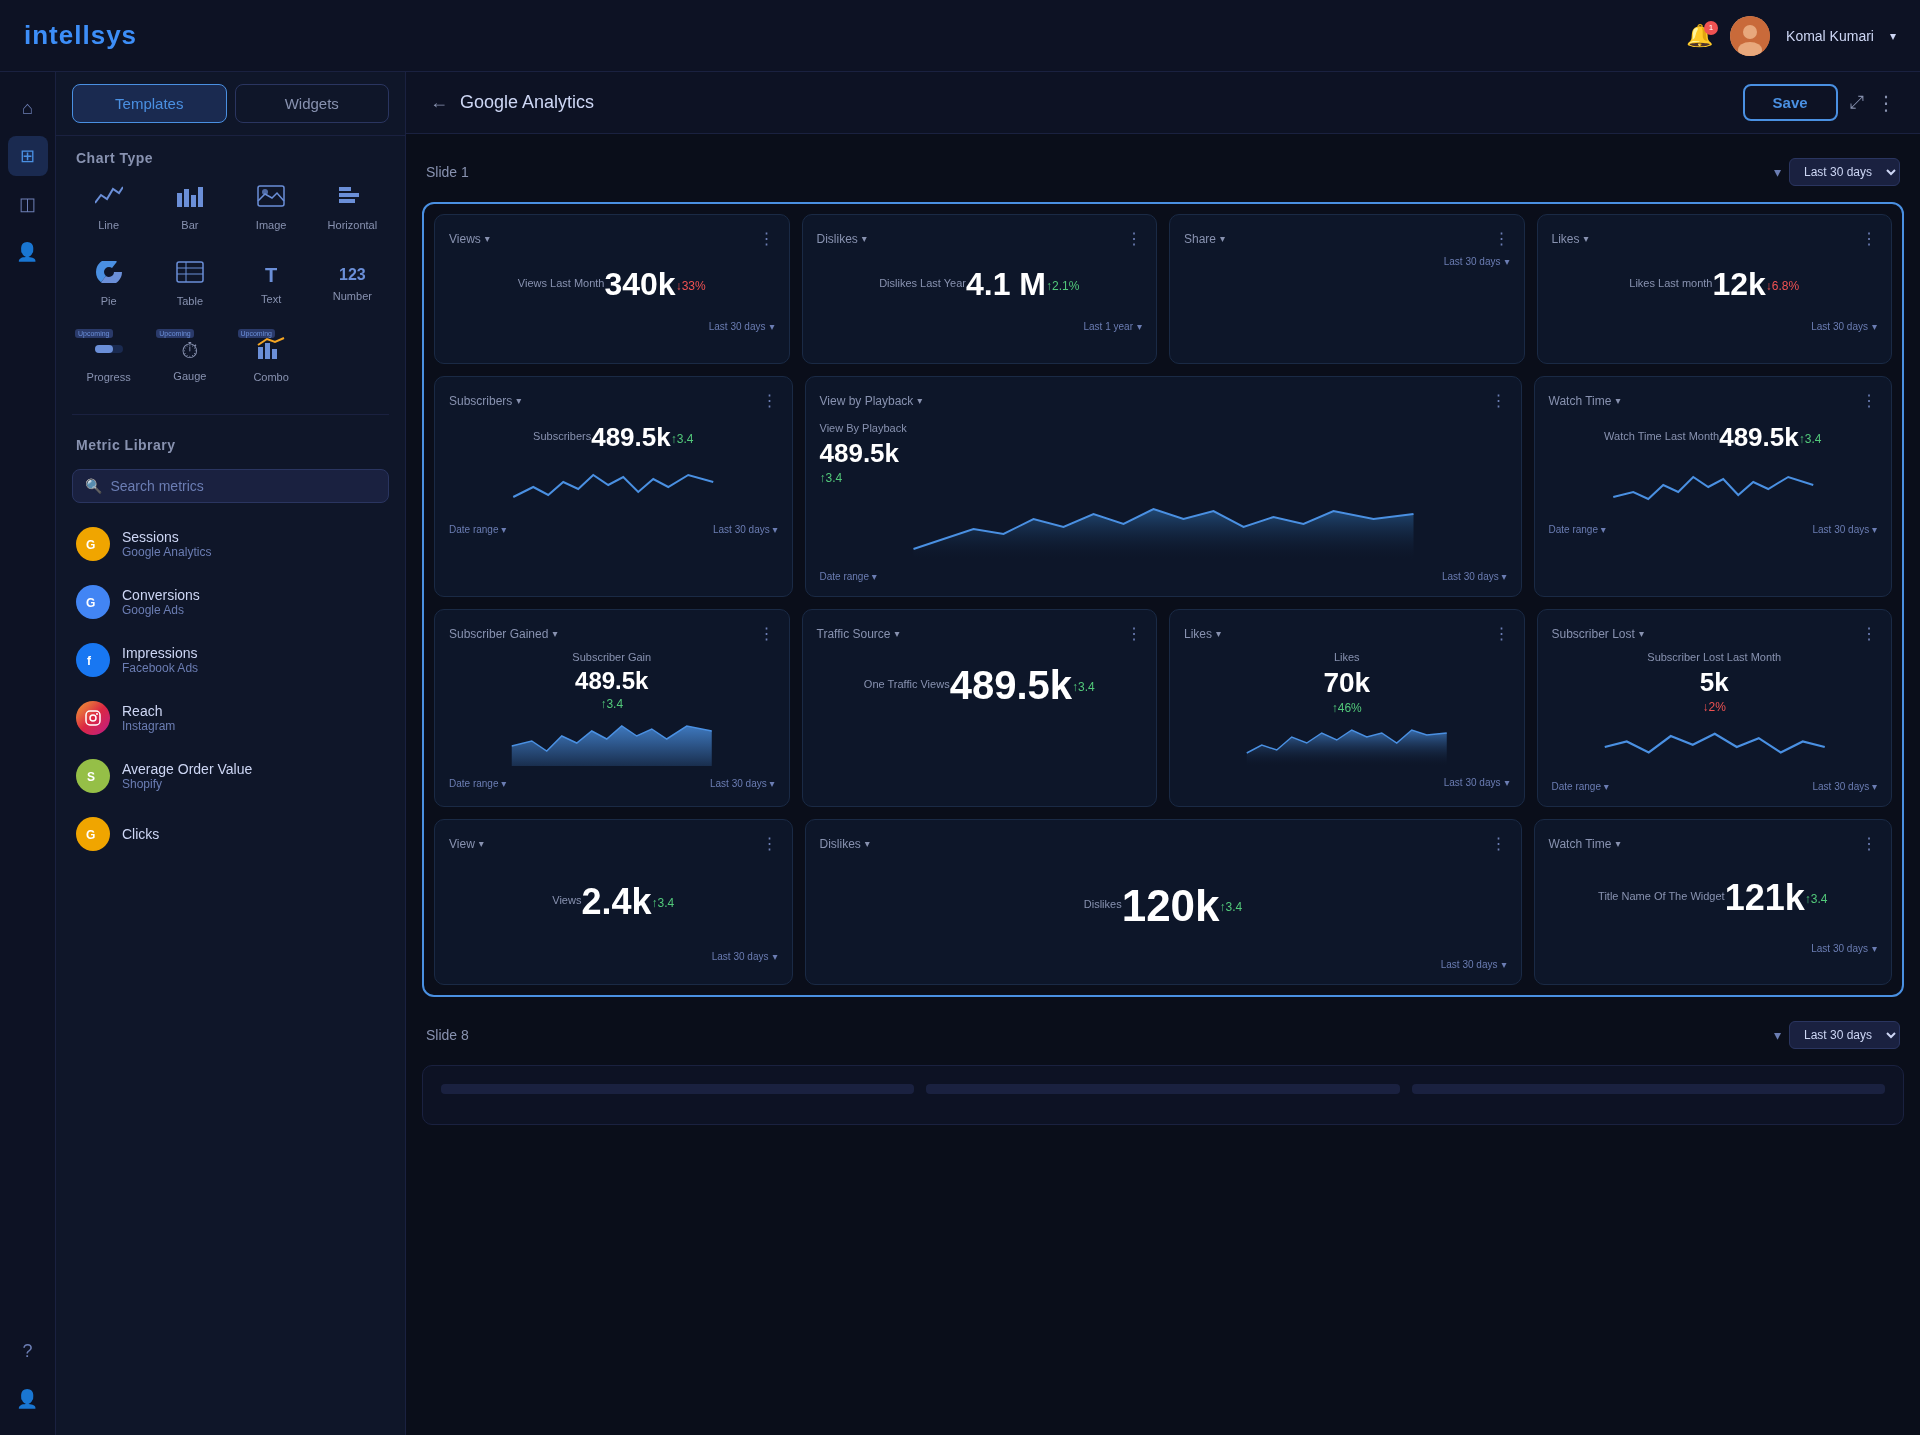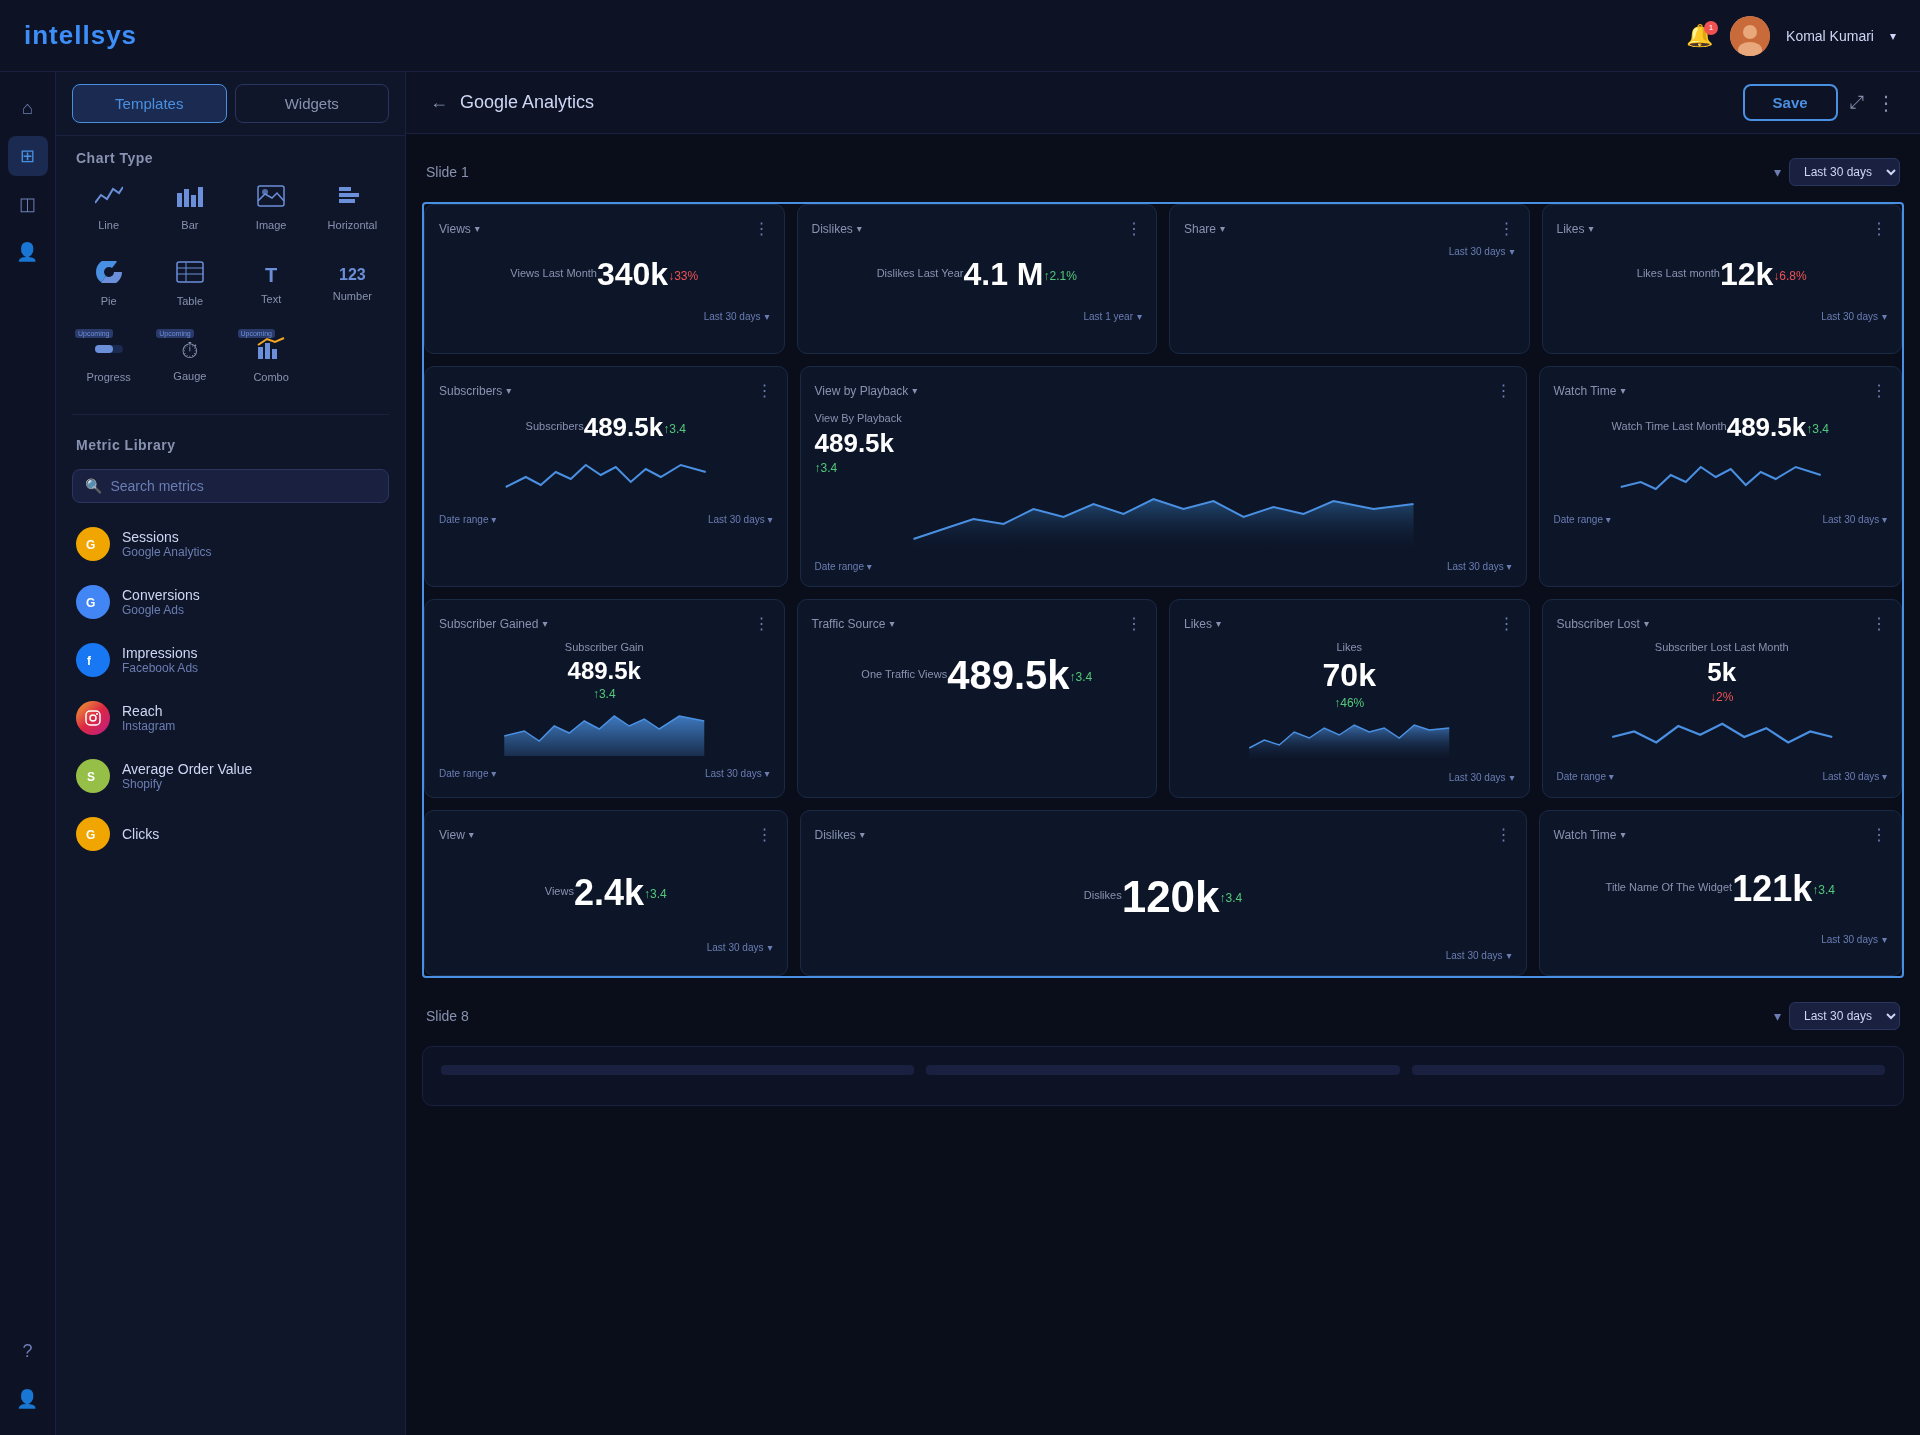--- a/index.html
+++ b/index.html
@@ -184,21 +184,21 @@
     .widget-menu-btn { background: none; border: none; color: #6b7db3; font-size: 16px; cursor: pointer; }
     .widget-sub-label { font-size: 11px; color: #8892b0; text-align: center; margin-bottom: 4px; }
     .widget-value { font-size: 32px; font-weight: 700; text-align: center; color: #fff; }
     .widget-delta { text-align: center; font-size: 12px; margin-top: 2px; }
     .widget-delta.up { color: #52c97a; }
     .widget-delta.down { color: #f05252; }
     .widget-footer { font-size: 10px; color: #6b7db3; text-align: right; margin-top: 8px; display: flex; align-items: center; justify-content: flex-end; gap: 4px; }
     .widget-footer-left { justify-content: space-between; }
 
     
-    .slide-1-grid { border: 2px solid #4a90e2; border-radius: 4px; }
+    .slide-1-grid { border: 2px solid #4a90e2; border-radius: 12px; padding: 10px; }
 
     
     .slide-2-grid { padding: 10px; background: #0d1224; border-radius: 12px; }
 
     svg.sparkline { width: 100%; height: 55px; }
 
     .widget-content-center { display: flex; flex-direction: row; align-items: center; justify-content: center; padding: 10px 0; }
 
     .metric-list::-webkit-scrollbar { width: 4px; }
     .metric-list::-webkit-scrollbar-track { background: transparent; }
@@ -628,21 +628,21 @@
                 <div class="widget-delta up">↑3.4</div>
               </div>
             </div>
 
             <div class="widget-card">
               <div class="widget-card-header">
                 <span class="widget-label">Likes <span class="arrow">▾</span></span>
                 <button class="widget-menu-btn">⋮</button>
               </div>
               <div class="widget-sub-label">Likes</div>
-              <div class="widget-value" style="font-size:32px;text-align:center;">70k</div>
+              <div class="widget-value" style="font-size:28px;text-align:center;">70k</div>
               <div class="widget-delta up">↑46%</div>
               <svg width="100%" height="50" viewBox="0 0 200 50">
                 <defs>
                   <linearGradient id="barGrad2" x1="0" y1="0" x2="0" y2="1">
                     <stop offset="0%" stop-color="#4a90e2" stop-opacity="0.7"></stop>
                     <stop offset="100%" stop-color="#0d1629" stop-opacity="0.1"></stop>
                   </linearGradient>
                 </defs>
                 <polygon points="0,50 0,38 15,30 30,35 45,22 60,28 75,18 90,25 105,15 120,22 135,18 150,28 165,15 180,20 200,18 200,50" fill="url(#barGrad2)"></polygon>
                 <polyline points="0,38 15,30 30,35 45,22 60,28 75,18 90,25 105,15 120,22 135,18 150,28 165,15 180,20 200,18" fill="none" stroke="#4a90e2" stroke-width="1.5"></polyline>

